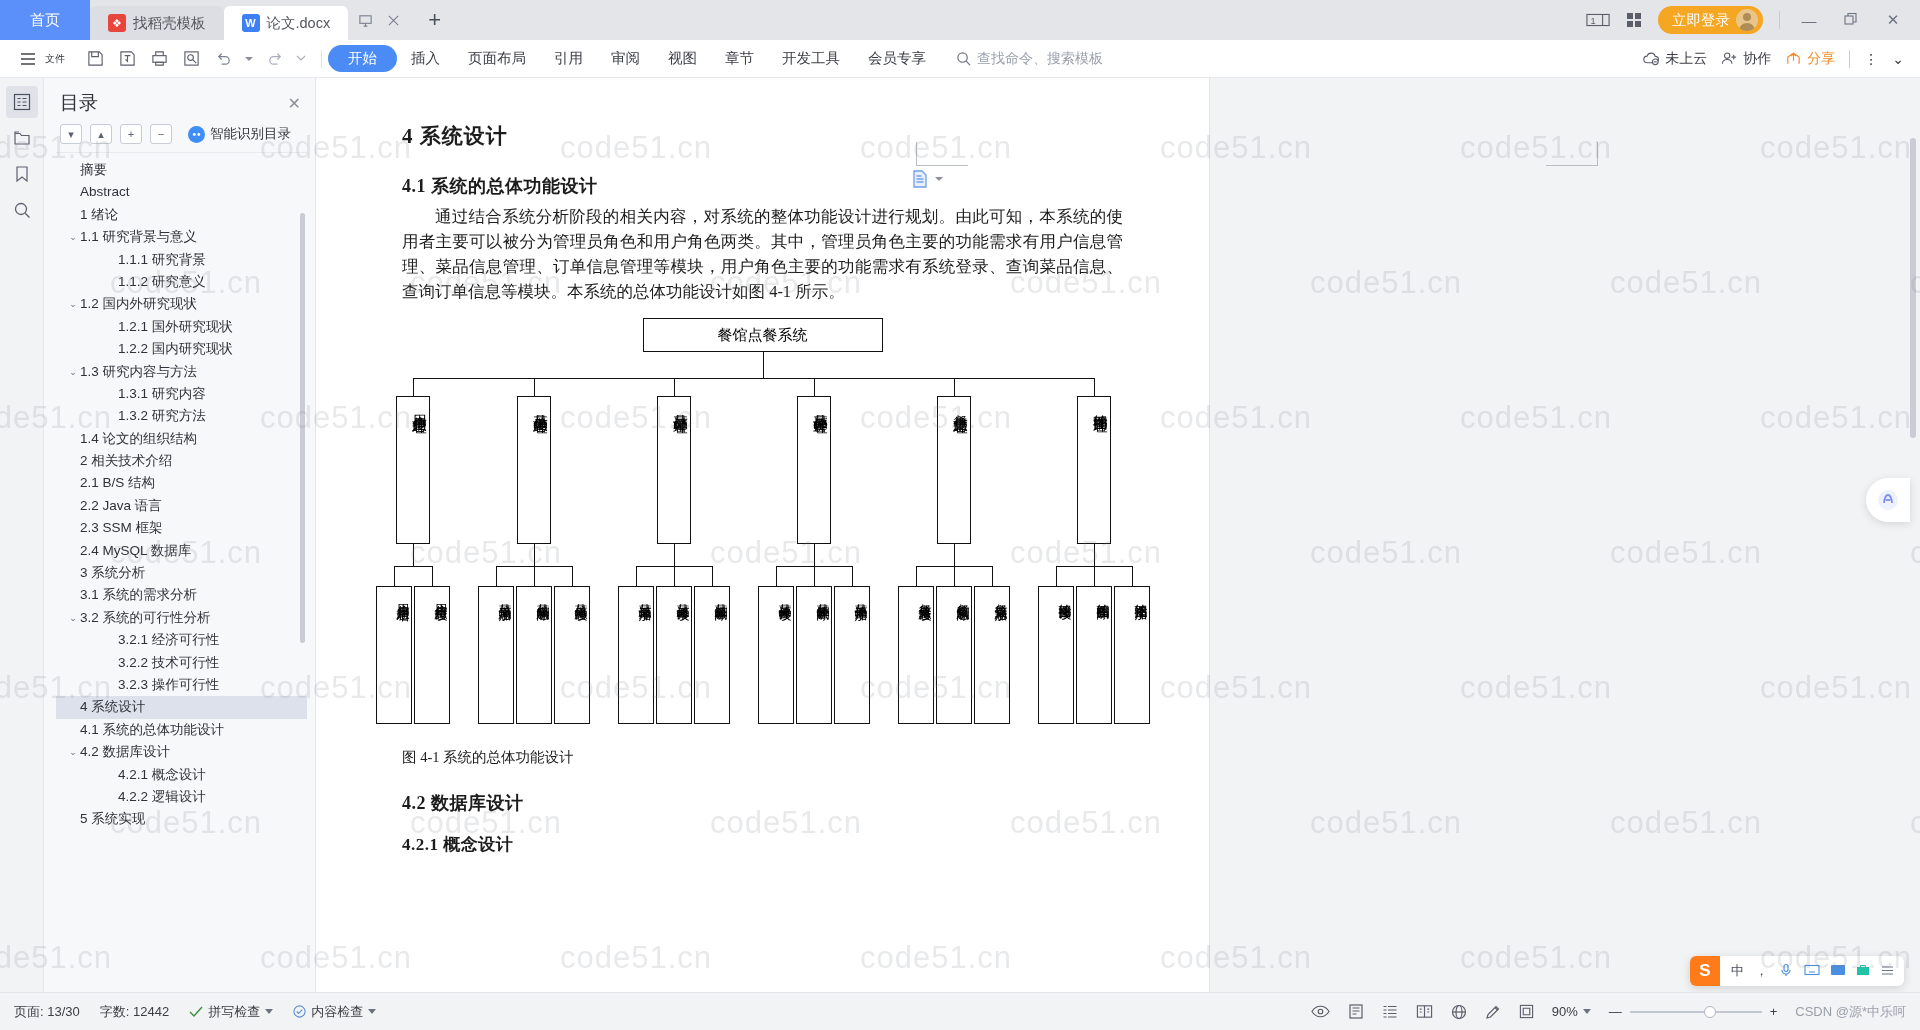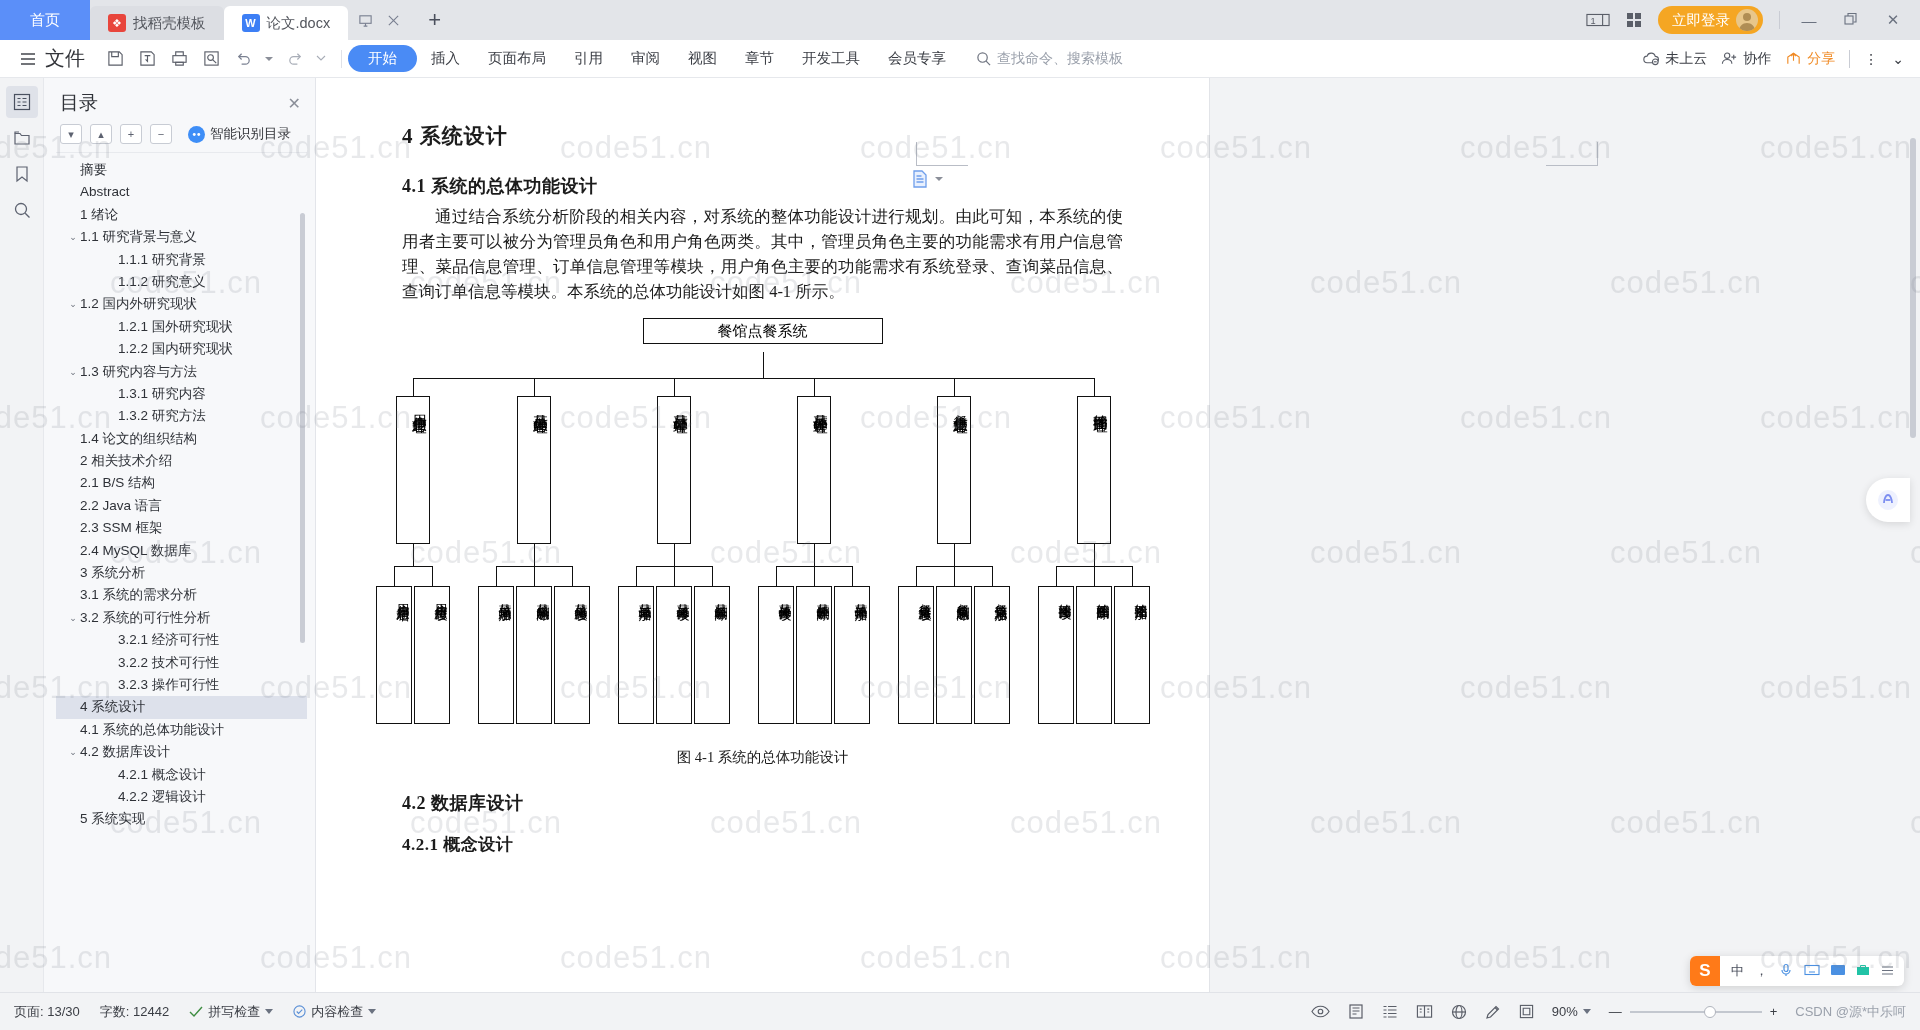--- a/index.html
+++ b/index.html
@@ -50,21 +50,21 @@
                 width: 26px; text-align: center; }
   .vdiv { width: 1px; height: 18px; background: #c9ccd4; }
 
   
   .menubar {
     height: 38px; background: #fff; display: flex; align-items: center;
     padding: 0 10px; gap: 0; border-bottom: 1px solid #e6e8ec;
     position: relative;
   }
   .mb-file { display: flex; align-items: center; gap: 9px; padding: 0 10px;
-             font-size: 20px; color: #33353a; cursor: default; }
+             font-size: 10px; color: #33353a; cursor: default; }
   .qa-group { display: flex; align-items: center; gap: 4px; padding: 0 6px; }
   .qa { width: 28px; height: 26px; display: flex; align-items: center;
         justify-content: center; color: #5a5e68; cursor: default; }
   .qa.small { width: 16px; }
   .sep { width: 1px; height: 18px; background: #e0e2e8; margin: 0 6px; }
   .rtab { font-size: 14.5px; color: #3b3e45; padding: 0 14px; height: 27px;
           display: flex; align-items: center; cursor: default; }
   .rtab.active { background: #4a8bf5; color: #fff; border-radius: 14px;
                  padding: 0 20px; font-weight: 500; }
   .searchbox { display: flex; align-items: center; gap: 6px; margin-left: 16px;
@@ -139,21 +139,21 @@
   
   .diagram { position: relative; margin: 14px auto 0 auto; width: 700px; height: 420px; }
   .dbox { position: absolute; border: 1px solid #111; background: #fff;
           font-family: "Liberation Serif", "DejaVu Serif", serif; color: #000;
           display: flex; align-items: flex-start; justify-content: center; }
   .dbox.root { align-items: center; font-size: 15px; }
   .dbox.vert { writing-mode: vertical-rl; text-orientation: upright;
                font-size: 14.5px; line-height: 1.28; padding-top: 6px;
                letter-spacing: 1px; justify-content: flex-start; }
   .dline { position: absolute; background: #111; }
-  .figcap { text-align: center; font-family: "Liberation Serif","DejaVu Serif",serif;
+  .figcap { text-align: left; font-family: "Liberation Serif","DejaVu Serif",serif;
             font-size: 14.5px; color: #1c1c1c; margin-top: 10px; }
 
   
   .wm { position: absolute; inset: 0; pointer-events: none; z-index: 40;
         overflow: hidden; }
   .wmtext { position: absolute; color: rgba(120,125,135,0.17); font-size: 31px;
             font-family: "Liberation Sans", sans-serif; white-space: nowrap;
             letter-spacing: 1px; }
 
   
@@ -514,21 +514,21 @@
             <path d="M0 1l4 4 4-4z"></path>
           </svg>
       </div>
 
       <div class="doc-inner">
         <div class="h1">4 系统设计</div>
         <div class="h2">4.1 系统的总体功能设计</div>
         <div class="para">通过结合系统分析阶段的相关内容，对系统的整体功能设计进行规划。由此可知，本系统的使用者主要可以被分为管理员角色和用户角色两类。其中，管理员角色主要的功能需求有用户信息管理、菜品信息管理、订单信息管理等模块，用户角色主要的功能需求有系统登录、查询菜品信息、查询订单信息等模块。本系统的总体功能设计如图 4-1 所示。</div>
 
         <div class="diagram" id="diagram">
-            <div class="dbox root" style="left:230px;top:0px;width:240px;height:26px;text-align:right;">餐馆点餐系统</div>
+            <div class="dbox root" style="left:230px;top:0px;width:240px;height:34px;text-align:right;">餐馆点餐系统</div>
             <div class="dline" style="left:350px;top:34px;width:1px;height:26px;"></div>
             <div class="dline" style="left:0px;top:60px;width:681px;height:1px;"></div>
             <div class="dline" style="left:0px;top:60px;width:1px;height:18px;"></div>
             <div class="dbox vert" style="left:-17px;top:78px;width:34px;height:148px;">用户信息管理</div>
             <div class="dline" style="left:0px;top:226px;width:1px;height:22px;"></div>
             <div class="dline" style="left:-19px;top:248px;width:38px;height:1px;"></div>
             <div class="dline" style="left:-19px;top:248px;width:1px;height:20px;"></div>
             <div class="dbox vert" style="left:-37px;top:268px;width:36px;height:138px;font-size:13px;">用户信息新增</div>
             <div class="dline" style="left:19px;top:248px;width:1px;height:20px;"></div>
             <div class="dbox vert" style="left:1px;top:268px;width:36px;height:138px;font-size:13px;">用户信息修改</div>

